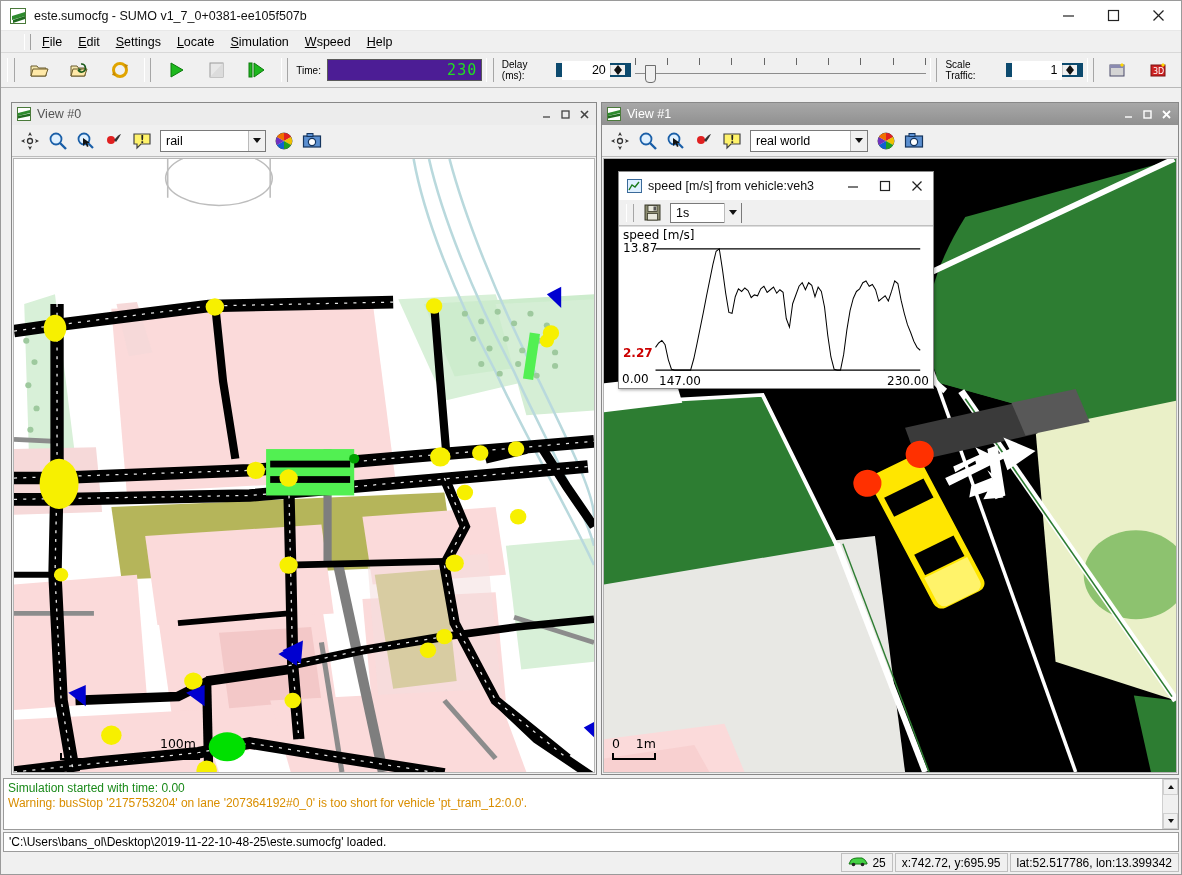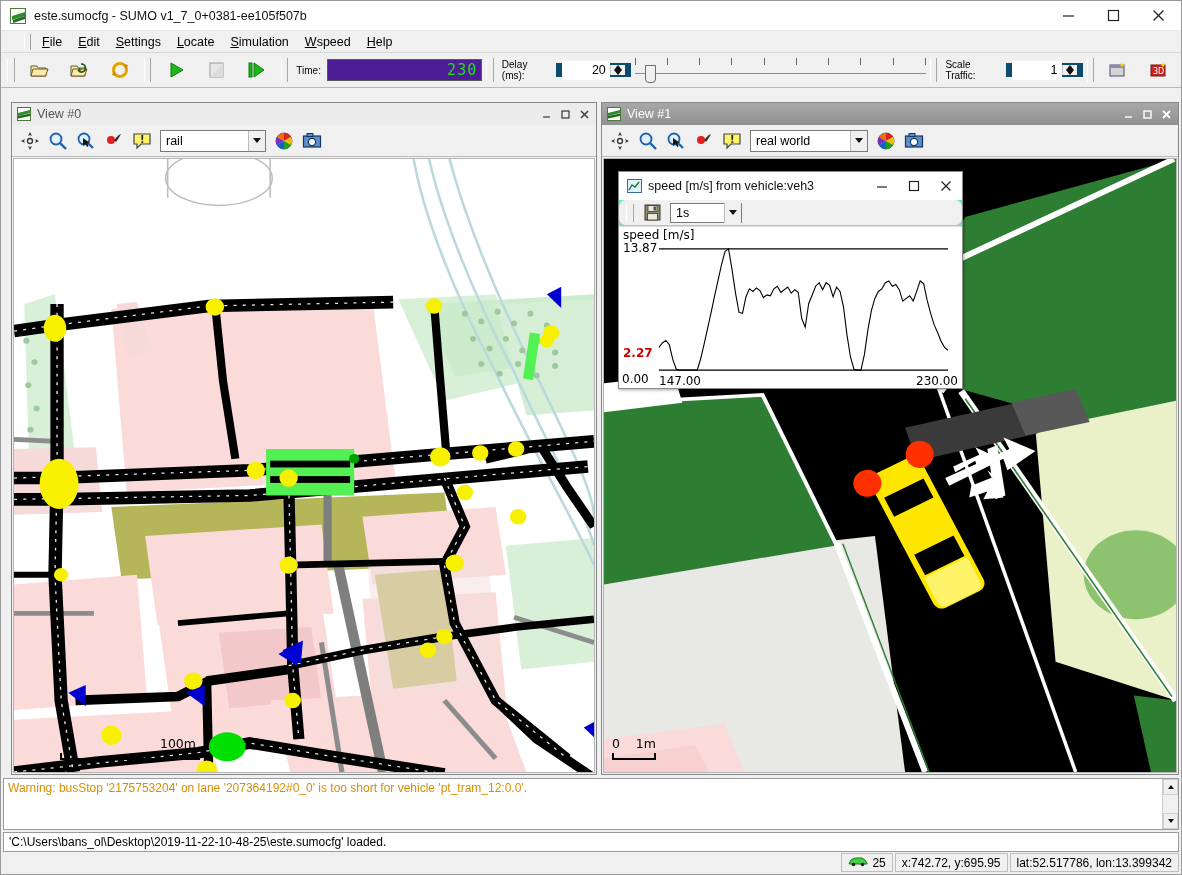--- a/index.html
+++ b/index.html
@@ -299,21 +299,21 @@
     border-left: 2px solid #000;
     border-right: 2px solid #000;
     border-bottom: 2px solid #000;
     height: 7px;
   }
 
   
   .chart-win {
     position: absolute;
     left: 14px; top: 12px;
-    width: 345px;
+    width: 316px;
     background: #5eead4;
     border: 1px solid #8a8a8a;
     box-shadow: 1px 1px 3px rgba(0,0,0,.35);
     z-index: 20;
   }
   .chart-title {
     height: 28px;
     display: flex; align-items: center;
     background: #ffffff;
     padding-left: 8px;
@@ -324,21 +324,20 @@
   .chart-win-btn {
     width: 32px; height: 26px;
     display: flex; align-items: center; justify-content: center;
   }
   .chart-toolbar {
     height: 26px;
     background: #f0f0f0;
     display: flex; align-items: center;
     padding-left: 3px;
     border-bottom: 1px solid #c0c0c0;
-    border-radius: 7px;
   }
   .chart-plot {
     position: relative;
     height: 162px;
     background: #ffffff;
     border-top: 1px solid #ddd;
   }
   .chart-plot svg { display: block; width: 100%; height: 100%; }
   .axis-lbl {
     position: absolute;
@@ -1040,20 +1039,21 @@
             <span>1m</span>
           </div>
           <div class="bar"></div>
         </div>
       </div>
     </div>
   </div>
 
   <div class="msg-area">
     <div class="msg-list">
+      <div class="msg-line msg-green">Simulation started with time: 0.00</div>
       <div class="msg-line msg-warn">
         <span>Warning: busStop '2175753204' on lane '207364192#0_0' is too short for vehicle 'pt_tram_12:0.0'.</span>
       </div>
     </div>
     <div class="msg-scroll">
       <div class="sb">
           <span class="tri-up" style="border-left-width:3px;border-right-width:3px;border-bottom-width:4px;"></span>
         </div>
       <div class="sb">
           <span class="tri-dn" style="border-left-width:3px;border-right-width:3px;border-top-width:4px;"></span>

